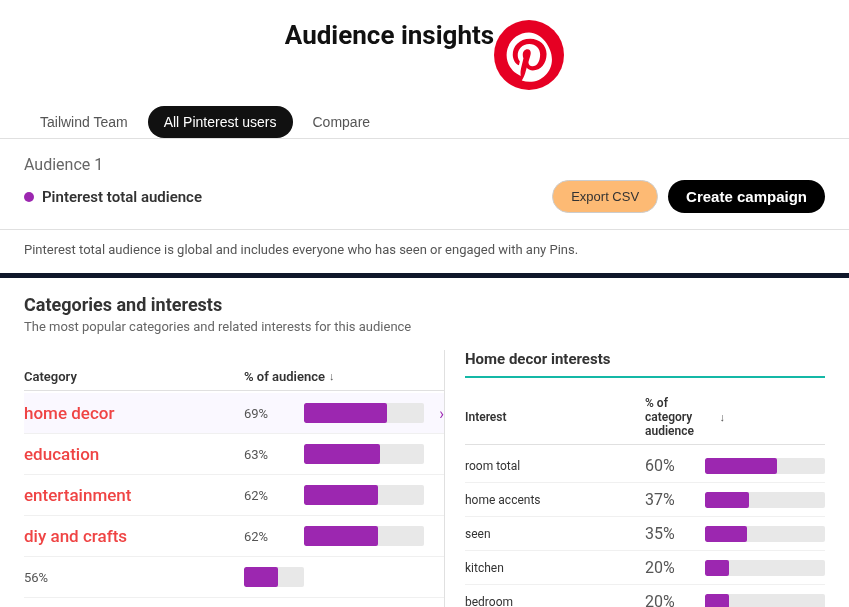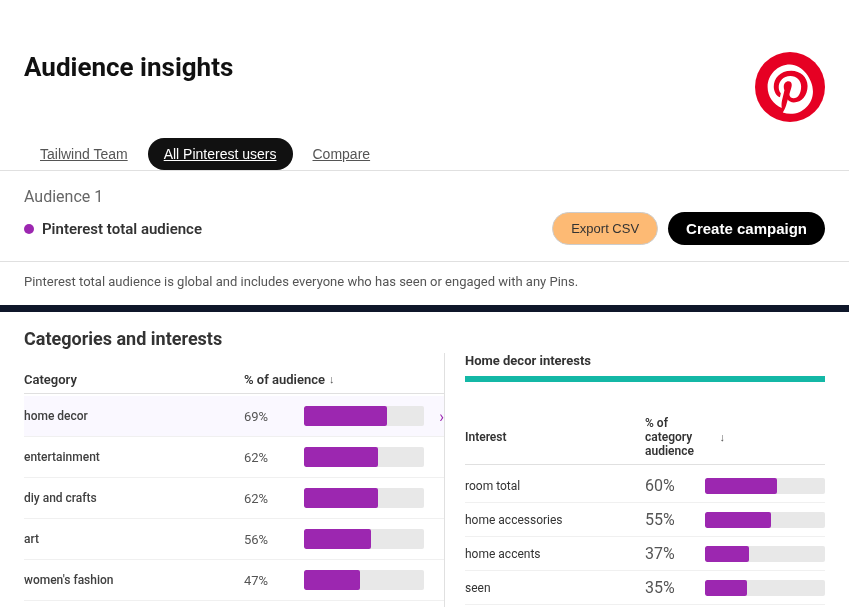--- a/index.html
+++ b/index.html
@@ -1,58 +1,58 @@
 <!DOCTYPE html>
 <html><head>
   <meta charset="utf-8">
   <style>
     * { box-sizing: border-box; margin: 0; padding: 0; }
     body { font-family: -apple-system, BlinkMacSystemFont, 'Segoe UI', Roboto, sans-serif; background: #fff; color: #333; font-size: 14px; }
 
-    .header { padding: 20px 24px 0; display: flex; justify-content: space-between; align-items: flex-start; margin-top: 32px; }
+    .header { padding: 20px 24px 0; display: flex; justify-content: center; align-items: flex-start; }
     .page-title { font-size: 26px; font-weight: 700; color: #111; }
     .pinterest-logo { width: 70px; height: 70px; }
     .pinterest-logo svg { width: 70px; height: 70px; }
 
     .tabs { padding: 16px 24px 0; display: flex; gap: 4px; align-items: center; border-bottom: 1px solid #e0e0e0; }
-    .tab { padding: 8px 16px; border-radius: 20px; cursor: pointer; font-size: 14px; font-weight: 500; border: none; background: none; color: #555; text-decoration: underline; }
+    .tab { padding: 8px 16px; border-radius: 20px; cursor: pointer; font-size: 14px; font-weight: 500; border: none; background: none; color: #555; }
     .tab.active { background: #111; color: #fff; }
 
     .audience-section { padding: 16px 24px; border-bottom: 1px solid #e0e0e0; }
     .audience-label { font-size: 16px; color: #666; margin-bottom: 6px; }
     .audience-info { display: flex; align-items: center; justify-content: space-between; }
     .audience-name { font-size: 15px; font-weight: 600; display: flex; align-items: center; gap: 8px; }
     .audience-dot { width: 10px; height: 10px; border-radius: 50%; background: #9c27b0; display: inline-block; }
     .audience-actions { display: flex; gap: 10px; }
     .btn-export { padding: 8px 18px; border: 1px solid #ccc; border-radius: 20px; background: #fdba74; cursor: pointer; font-size: 13px; color: #333; }
     .btn-campaign { padding: 8px 18px; border: none; border-radius: 20px; background: #000000; cursor: pointer; font-size: 15px; color: #fff; font-weight: 600; }
 
-    .audience-description { padding: 12px 24px 16px; font-size: 13px; color: #555; border-bottom: 7px solid #0f172a; }
+    .audience-description { padding: 12px 24px 16px; font-size: 13px; color: #555; border-bottom: 5px solid #0f172a; }
 
     .categories-section { padding: 16px 24px; }
     .section-title { font-size: 18px; font-weight: 700; margin-bottom: 4px; }
     .section-subtitle { font-size: 13px; color: #666; margin-bottom: 16px; }
 
     .content-grid { display: flex; gap: 0; }
 
     .categories-table { flex: 0 0 420px; overflow: hidden; }
     .table-header { display: grid; grid-template-columns: 220px 1fr; padding: 6px 0; border-bottom: 1px solid #e0e0e0; margin-bottom: 2px; margin-top: 13px; }
     .table-header-cell { font-size: 13px; font-weight: 600; color: #333; display: flex; align-items: center; gap: 4px; }
     .sort-arrow { font-size: 11px; color: #555; }
 
     .category-row { display: grid; grid-template-columns: 220px 60px 1fr 20px; align-items: center; padding: 10px 0; border-bottom: 1px solid #f0f0f0; cursor: pointer; }
     .category-row.selected { background: #faf8ff; }
-    .category-name { font-size: 12px; color: #404040; font-weight: 500; }
+    .category-name { font-size: 17px; color: #ef4444; font-weight: 500; }
     .category-pct { font-size: 13px; color: #555; }
     .bar-container { height: 20px; background: #e8e8e8; border-radius: 2px; position: relative; overflow: hidden; }
     .bar-fill { height: 100%; background: #9c27b0; border-radius: 2px; }
     .chevron-right { color: #9c27b0; font-size: 16px; text-align: right; }
 
     .interests-panel { flex: 1; border-left: 1px solid #e0e0e0; padding: 0 0 0 20px; }
-    .interests-title { font-size: 13px; font-weight: 700; margin-bottom: 28px; padding-bottom: 8px; border-bottom: 6px solid #14b8a6; }
+    .interests-title { font-size: 15px; font-weight: 700; margin-bottom: 12px; padding-bottom: 8px; border-bottom: 2px solid #14b8a6; }
     .interests-header { display: grid; grid-template-columns: 180px 80px 1fr; padding: 6px 0; border-bottom: 1px solid #e0e0e0; margin-bottom: 4px; }
     .interests-header-cell { font-size: 12px; font-weight: 600; color: #333; display: flex; align-items: center; gap: 21px; }
     .interest-row { display: grid; grid-template-columns: 180px 60px 1fr; align-items: center; padding: 7px 0; border-bottom: 1px solid #f0f0f0; }
     .interest-name { font-size: 12px; color: #333; }
     .interest-pct { font-size: 16px; color: #555; }
     .interest-bar-container { height: 16px; background: #e8e8e8; border-radius: 2px; position: relative; overflow: hidden; }
     .interest-bar-fill { height: 100%; background: #9c27b0; border-radius: 2px; }
   </style>
 </head>
 <body>
@@ -84,20 +84,21 @@
       <button class="btn-export">Export CSV</button>
       <button class="btn-campaign">Create campaign</button>
     </div>
   </div>
 </div>
 
 <div class="audience-description">Pinterest total audience is global and includes everyone who has seen or engaged with any Pins.</div>
 
 <div class="categories-section">
   <h2 class="section-title">Categories and interests</h2>
+  <p class="section-subtitle">The most popular categories and related interests for this audience</p>
 
   <div class="content-grid">
 
     <div class="categories-table">
       <div class="table-header">
         <div class="table-header-cell">
           <span>Category</span>
         </div>
         <div class="table-header-cell">
           <span>% of audience</span>
@@ -107,37 +108,44 @@
       <div id="categories-rows">
           <div class="category-row selected">
     <span class="category-name">home decor</span>
     <span class="category-pct">69%</span>
     <div class="bar-container">
       <div class="bar-fill" style="width:69%"></div>
     </div>
     <span class="chevron-right">›</span>
   </div>
           <div class="category-row">
+    <span class="category-name">education</span>
+    <span class="category-pct">63%</span>
+    <div class="bar-container">
+      <div class="bar-fill" style="width:63%"></div>
+    </div>
+    <span></span>
+  </div>
+          <div class="category-row">
     <span class="category-name">entertainment</span>
     <span class="category-pct">62%</span>
     <div class="bar-container">
       <div class="bar-fill" style="width:62%"></div>
     </div>
     <span></span>
   </div>
           <div class="category-row">
     <span class="category-name">diy and crafts</span>
     <span class="category-pct">62%</span>
     <div class="bar-container">
       <div class="bar-fill" style="width:62%"></div>
     </div>
     <span></span>
   </div>
           <div class="category-row">
-    <span class="category-name">art</span>
     <span class="category-pct">56%</span>
     <div class="bar-container">
       <div class="bar-fill" style="width:56.00000000000001%"></div>
     </div>
     <span></span>
   </div>
           <div class="category-row">
     <span class="category-name">women's fashion</span>
     <span class="category-pct">47%</span>
     <div class="bar-container">
@@ -162,27 +170,20 @@
       </div>
       <div id="interests-rows">
           <div class="interest-row">
     <span class="interest-name">room total</span>
     <span class="interest-pct">60%</span>
     <div class="interest-bar-container">
       <div class="interest-bar-fill" style="width:60%"></div>
     </div>
   </div>
           <div class="interest-row">
-    <span class="interest-name">home accessories</span>
-    <span class="interest-pct">55%</span>
-    <div class="interest-bar-container">
-      <div class="interest-bar-fill" style="width:55.00000000000001%"></div>
-    </div>
-  </div>
-          <div class="interest-row">
     <span class="interest-name">home accents</span>
     <span class="interest-pct">37%</span>
     <div class="interest-bar-container">
       <div class="interest-bar-fill" style="width:37%"></div>
     </div>
   </div>
           <div class="interest-row">
     <span class="interest-name">seen</span>
     <span class="interest-pct">35%</span>
     <div class="interest-bar-container">

